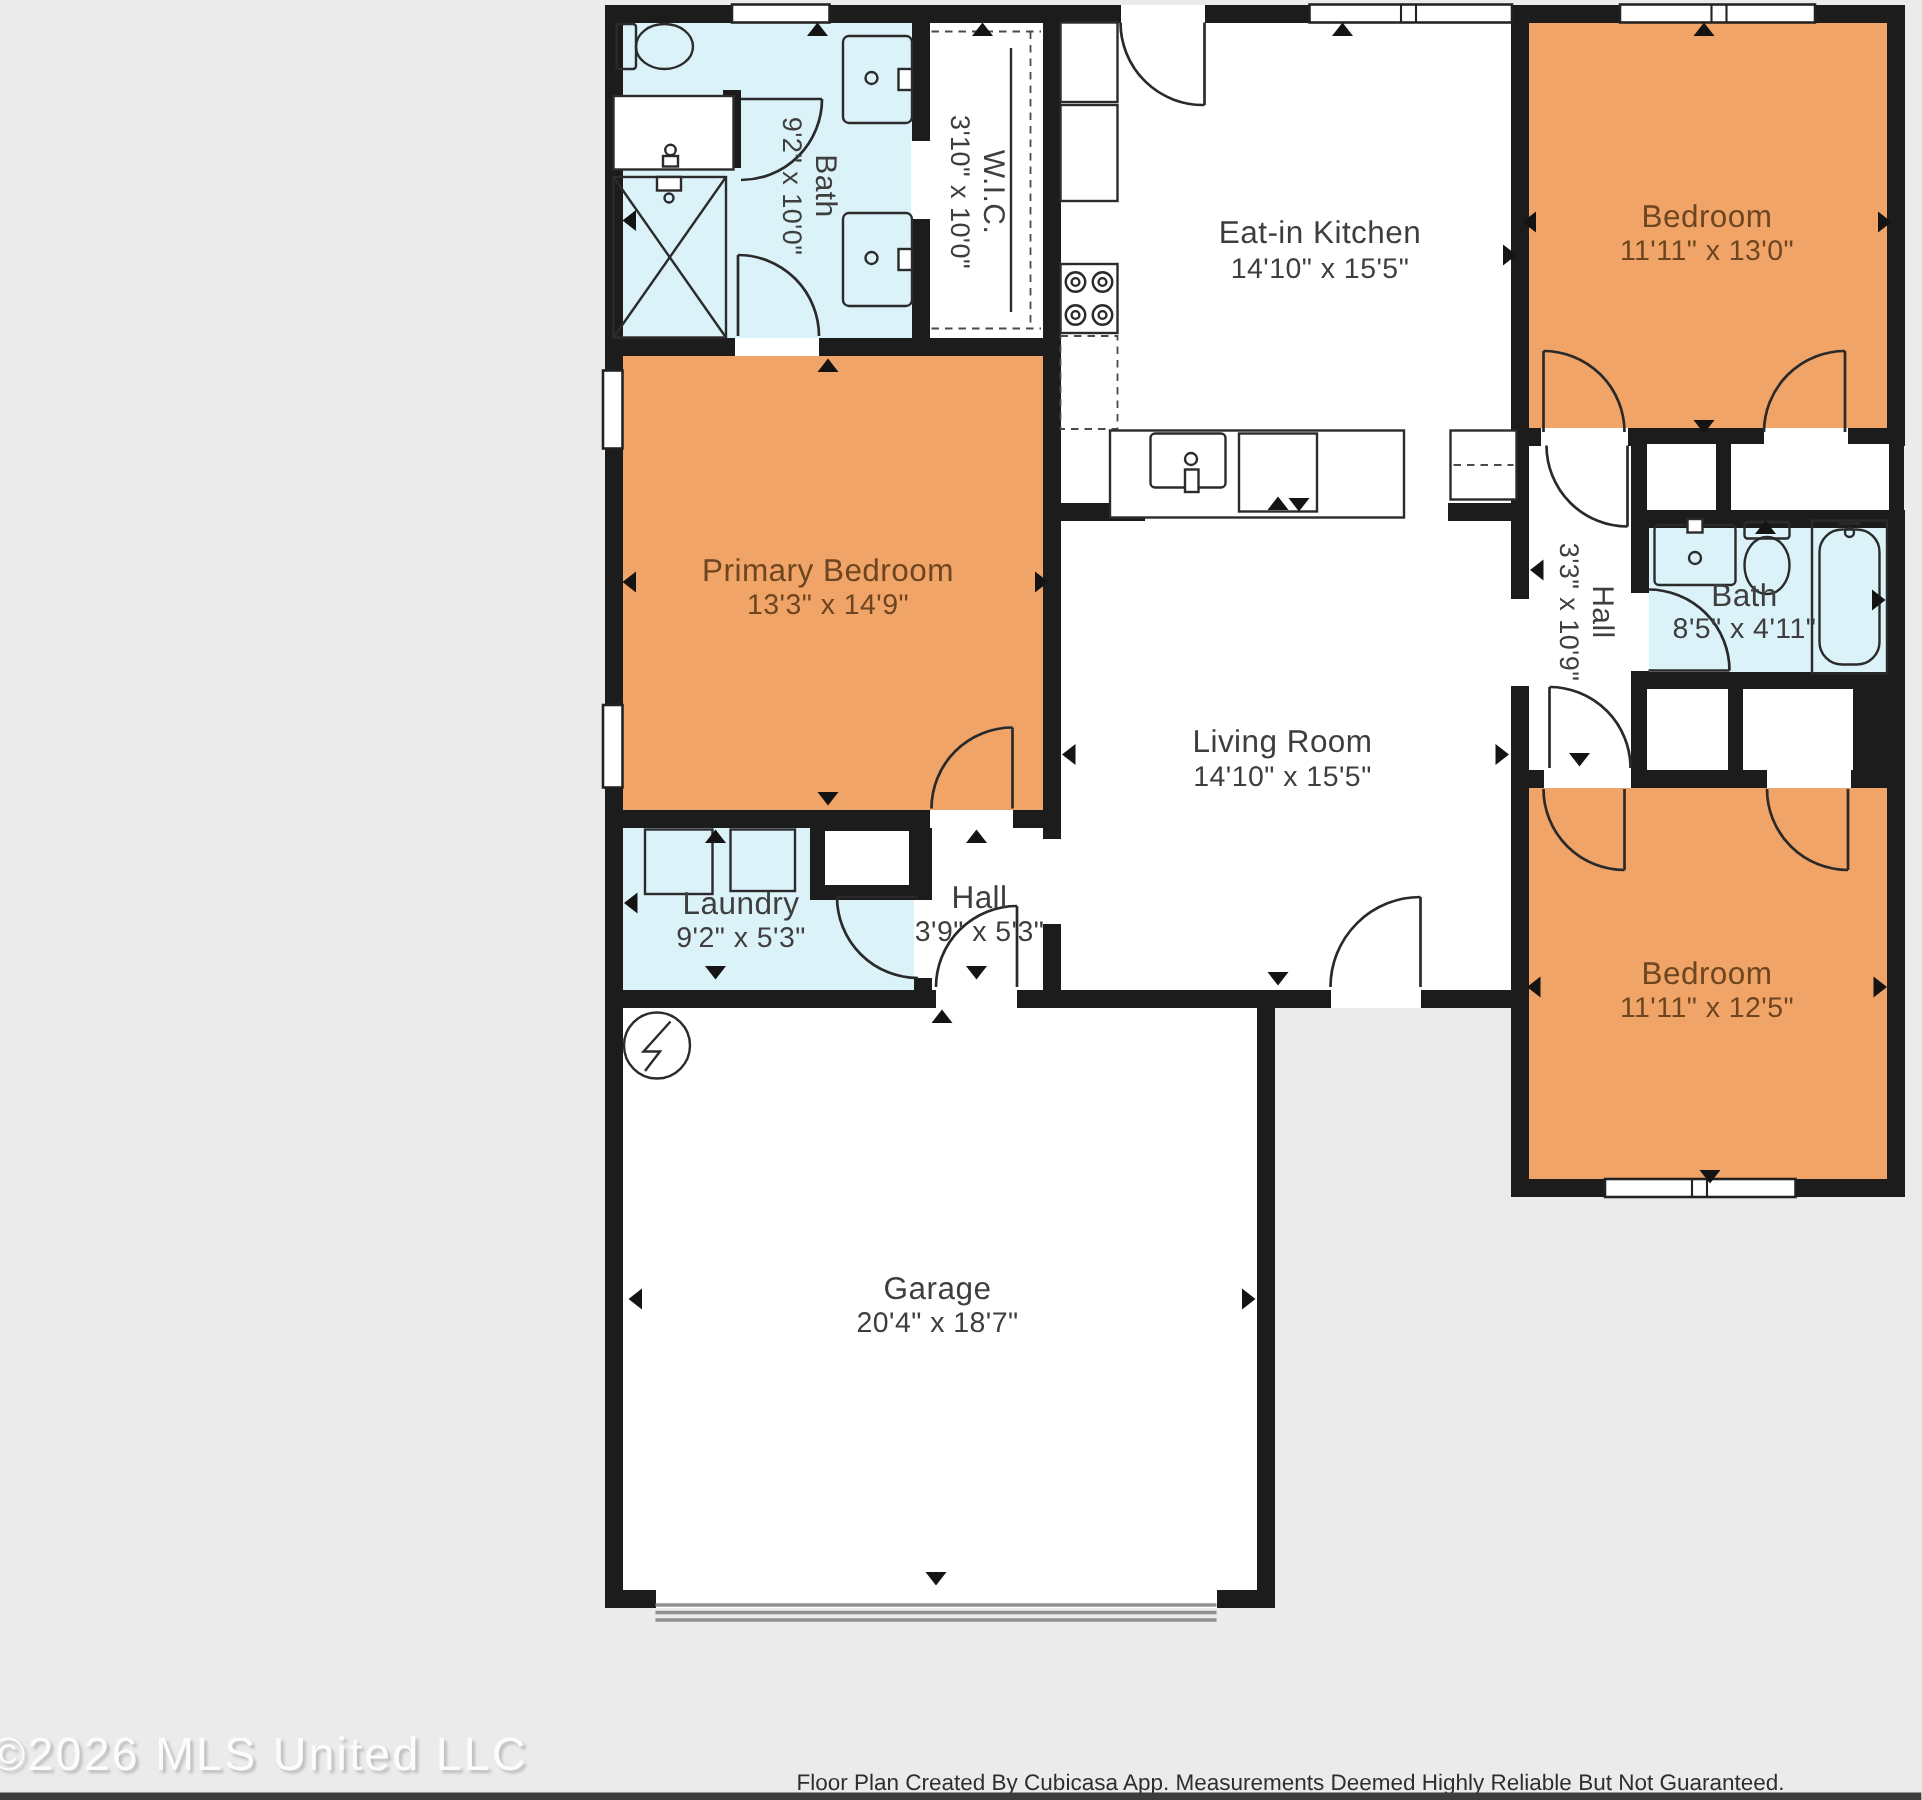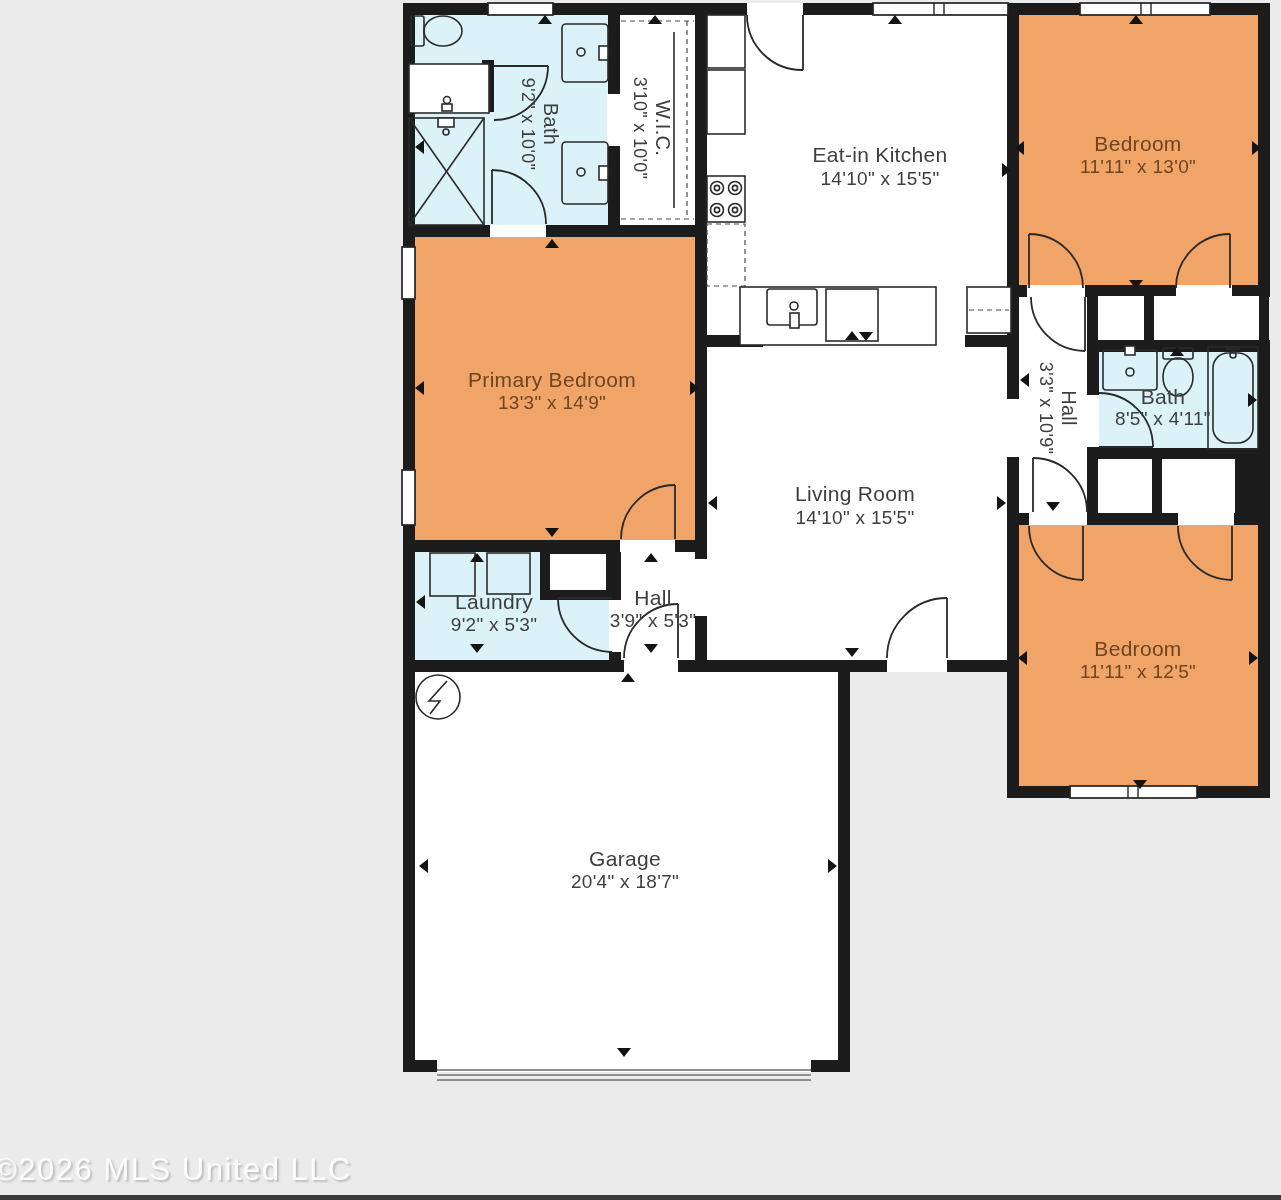--- a/index.html
+++ b/index.html
@@ -347,14 +347,15 @@
       <text class="rdims" x="1138" y="678">11'11" x 12'5"</text>
     </g>
     <g>
       <text class="rname" x="625" y="866">Garage</text>
       <text class="rdims" x="625" y="888">20'4" x 18'7"</text>
     </g>
   </g>
 </svg>
 
 <div class="watermark">©2026 MLS United LLC</div>
+<div class="disclaimer">Floor Plan Created By Cubicasa App. Measurements Deemed Highly Reliable But Not Guaranteed.</div>
 <div class="bottom-strip"></div>
 </div>
 
 </body></html>

